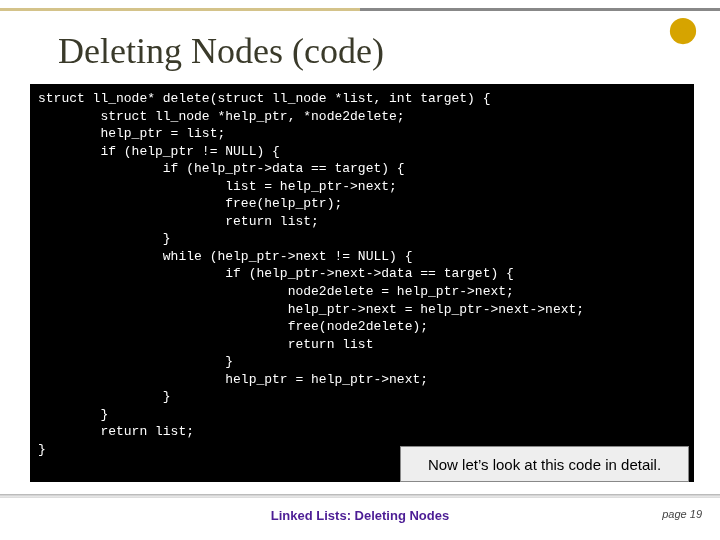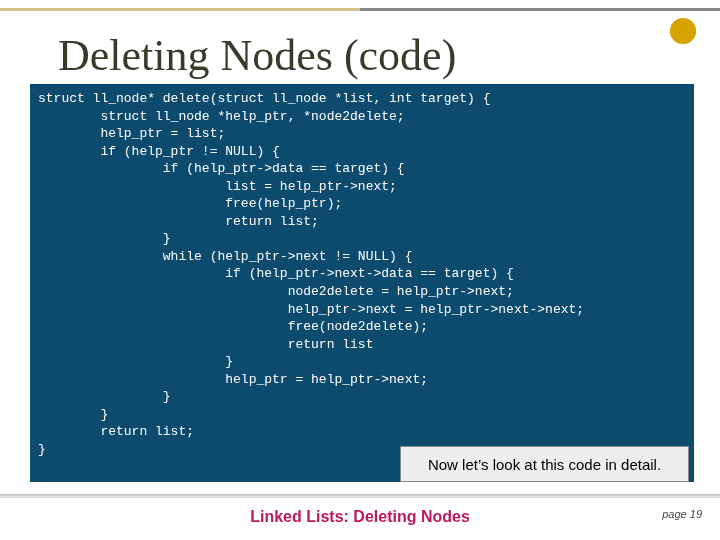--- a/index.html
+++ b/index.html
@@ -26,28 +26,28 @@
   .logo {
     position: absolute;
     top: 16px; right: 22px;
     width: 30px; height: 30px;
   }
   .logo svg { width: 30px; height: 30px; }
   .title {
     position: absolute;
     top: 30px; left: 58px;
     font-family: "Times New Roman", serif;
-    font-size: 44px;
+    font-size: 36px;
     color: #3a3a2a;
   }
   .code-box {
     position: absolute;
     top: 84px; left: 30px;
     width: 664px; height: 398px;
-    background: #0c4a6e;
+    background: #000000;
     color: #fff;
     font-family: "Courier New", monospace;
     font-size: 13px;
     line-height: 1.35;
     padding: 6px 8px;
     white-space: pre;
     overflow: hidden;
   }
   .callout {
     position: absolute;
@@ -71,22 +71,22 @@
     border-top: 1px solid #bbb;
     border-bottom: 1px solid #ddd;
   }
   .footer-title {
     position: absolute;
     top: 508px;
     left: 0; right: 0;
     text-align: center;
     font-family: Arial, sans-serif;
     font-weight: bold;
-    font-size: 16px;
-    color: #be185d;
+    font-size: 13px;
+    color: #4c1d95;
   }
   .page-num {
     position: absolute;
     top: 508px; right: 18px;
     font-family: Arial, sans-serif;
     font-size: 11px;
     font-style: italic;
     color: #444;
   }
 </style>

